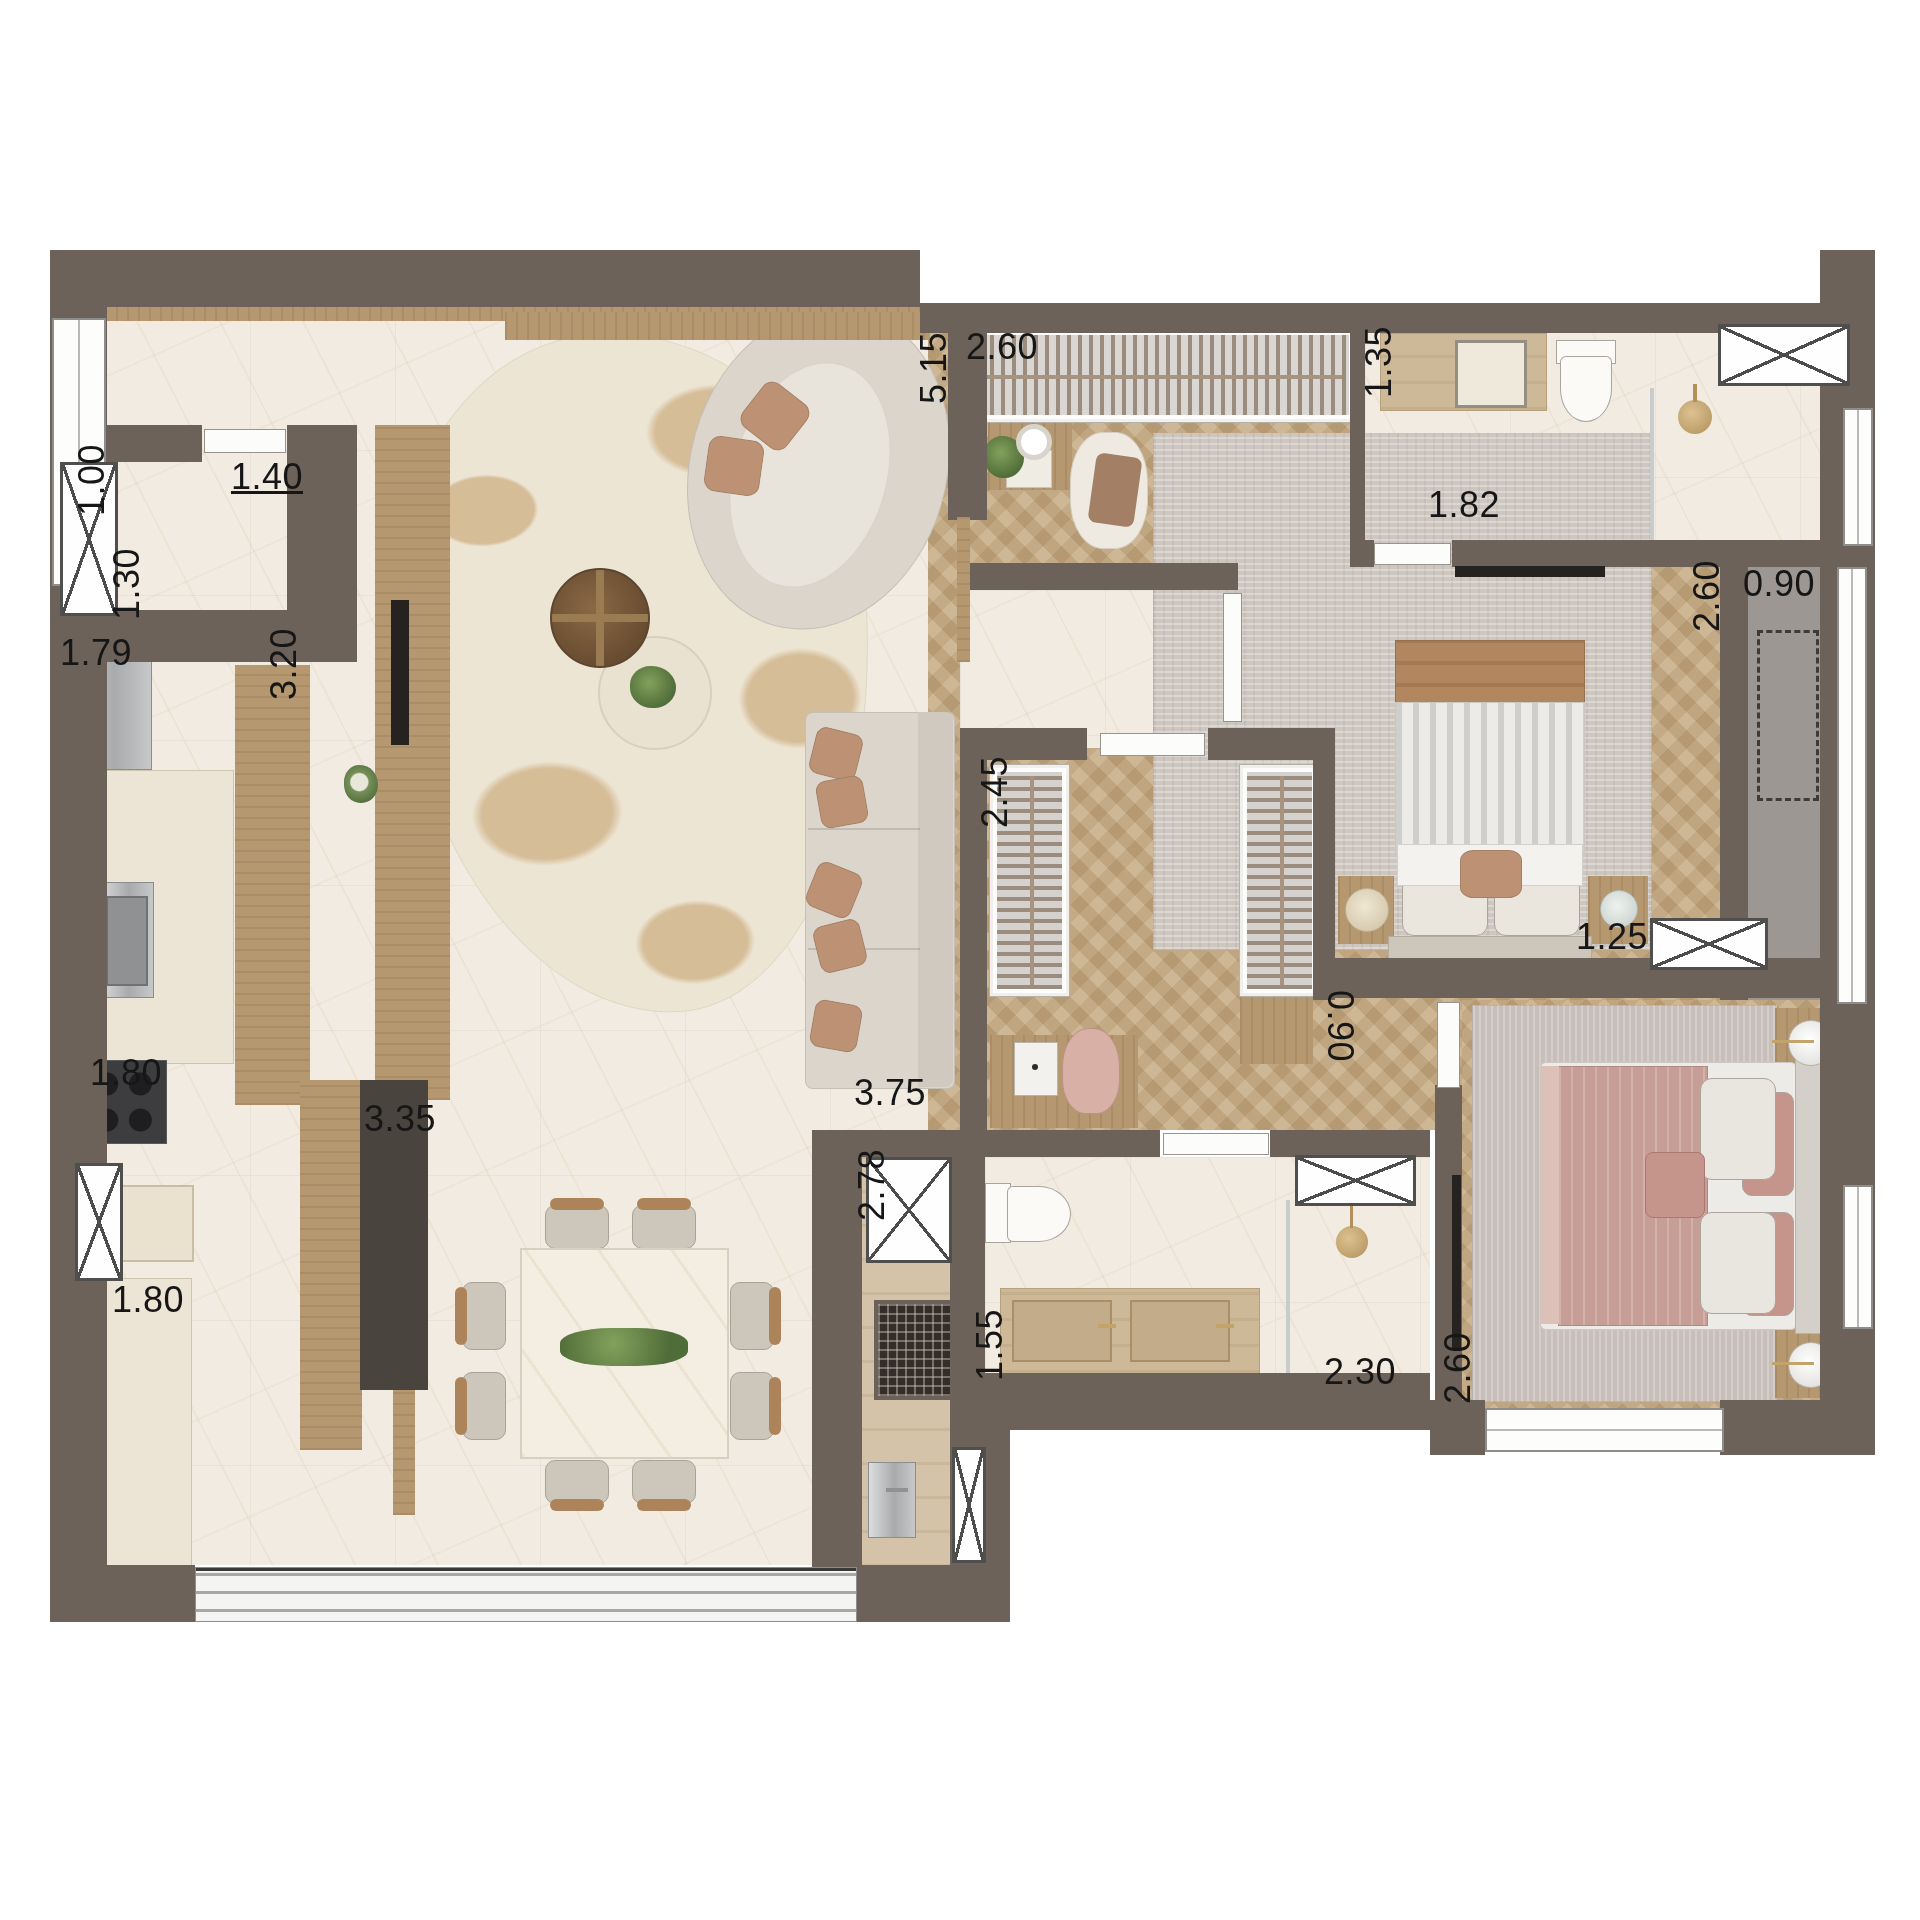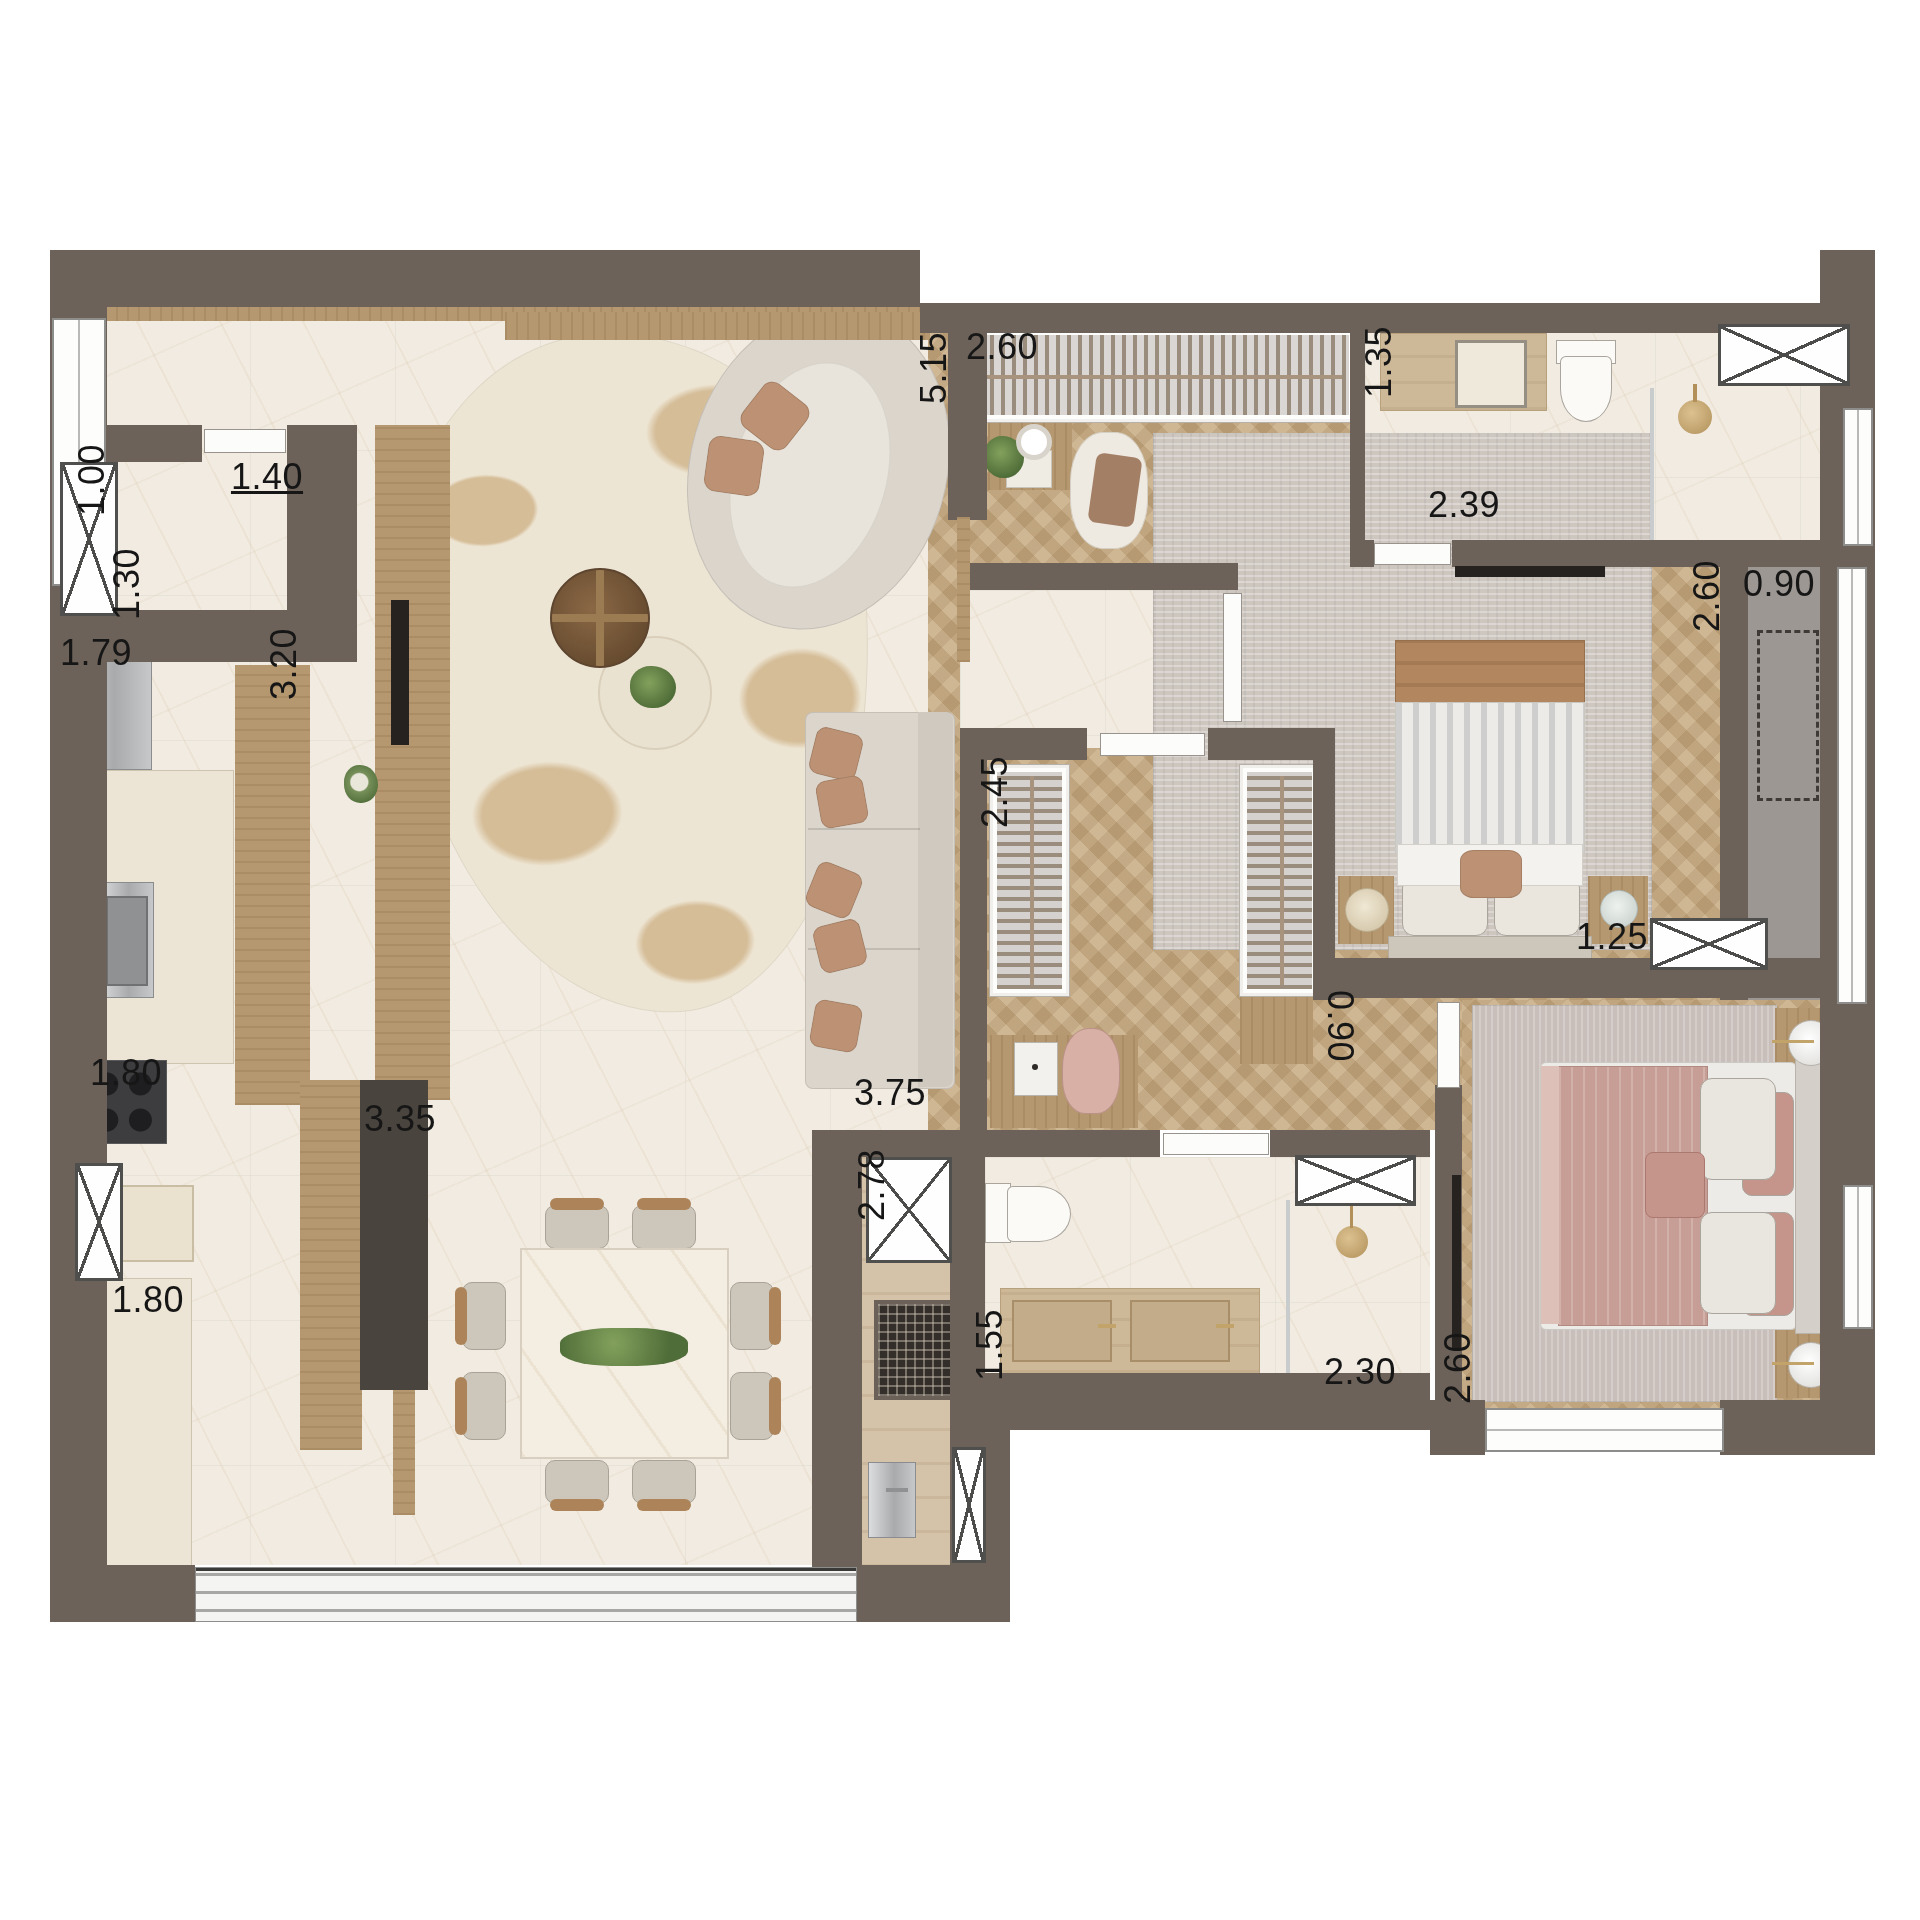--- a/index.html
+++ b/index.html
@@ -325,21 +325,21 @@
       <div class="dim" style="left: 267px; top: 477px; transform: translate(-50%, -50%); text-decoration: underline;">1.40</div>
       <div class="dim" style="left: 127px; top: 584px; transform: translate(-50%, -50%) rotate(-90deg);">1.30</div>
       <div class="dim" style="left: 96px; top: 653px; transform: translate(-50%, -50%);">1.79</div>
       <div class="dim" style="left: 284px; top: 664px; transform: translate(-50%, -50%) rotate(-90deg);">3.20</div>
       <div class="dim" style="left: 126px; top: 1073px; transform: translate(-50%, -50%);">1.80</div>
       <div class="dim" style="left: 148px; top: 1300px; transform: translate(-50%, -50%);">1.80</div>
       <div class="dim" style="left: 400px; top: 1119px; transform: translate(-50%, -50%);">3.35</div>
       <div class="dim" style="left: 934px; top: 368px; transform: translate(-50%, -50%) rotate(-90deg);">5.15</div>
       <div class="dim" style="left: 1002px; top: 347px; transform: translate(-50%, -50%);">2.60</div>
       <div class="dim" style="left: 1379px; top: 362px; transform: translate(-50%, -50%) rotate(-90deg);">1.35</div>
-      <div class="dim" style="left: 1464px; top: 505px; transform: translate(-50%, -50%);">2.39</div>
+      <div class="dim" style="left: 1464px; top: 505px; transform: translate(-50%, -50%);">1.82</div>
       <div class="dim" style="left: 1707px; top: 596px; transform: translate(-50%, -50%) rotate(-90deg);">2.60</div>
       <div class="dim" style="left: 1779px; top: 584px; transform: translate(-50%, -50%);">0.90</div>
       <div class="dim" style="left: 1612px; top: 937px; transform: translate(-50%, -50%);">1.25</div>
       <div class="dim" style="left: 1340px; top: 1026px; transform: translate(-50%, -50%) rotate(90deg);">0.90</div>
       <div class="dim" style="left: 995px; top: 792px; transform: translate(-50%, -50%) rotate(-90deg);">2.45</div>
       <div class="dim" style="left: 890px; top: 1093px; transform: translate(-50%, -50%);">3.75</div>
       <div class="dim" style="left: 872px; top: 1185px; transform: translate(-50%, -50%) rotate(-90deg);">2.78</div>
       <div class="dim" style="left: 990px; top: 1345px; transform: translate(-50%, -50%) rotate(-90deg);">1.55</div>
       <div class="dim" style="left: 1360px; top: 1372px; transform: translate(-50%, -50%);">2.30</div>
       <div class="dim" style="left: 1458px; top: 1368px; transform: translate(-50%, -50%) rotate(-90deg);">2.60</div>

